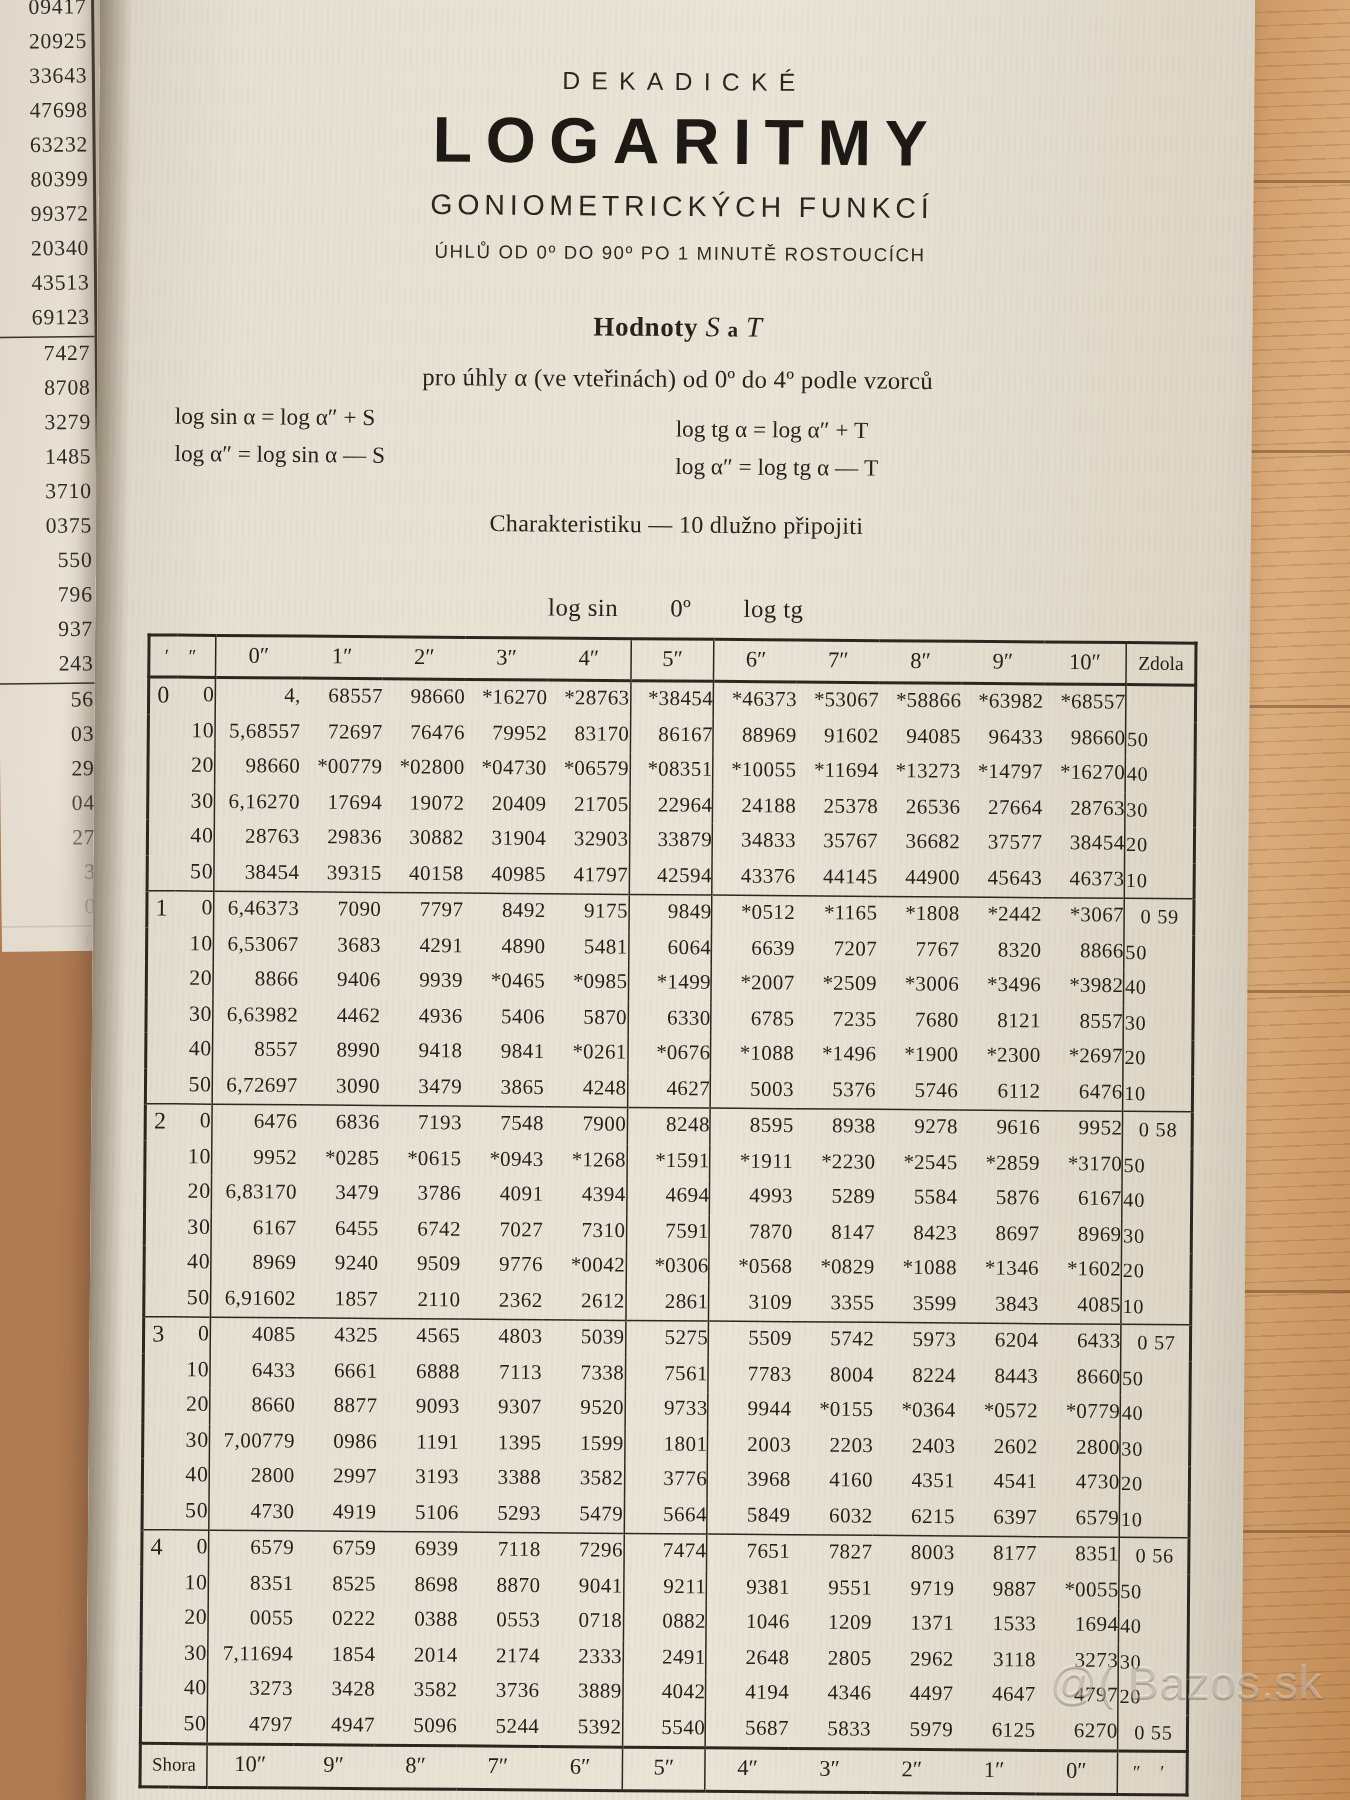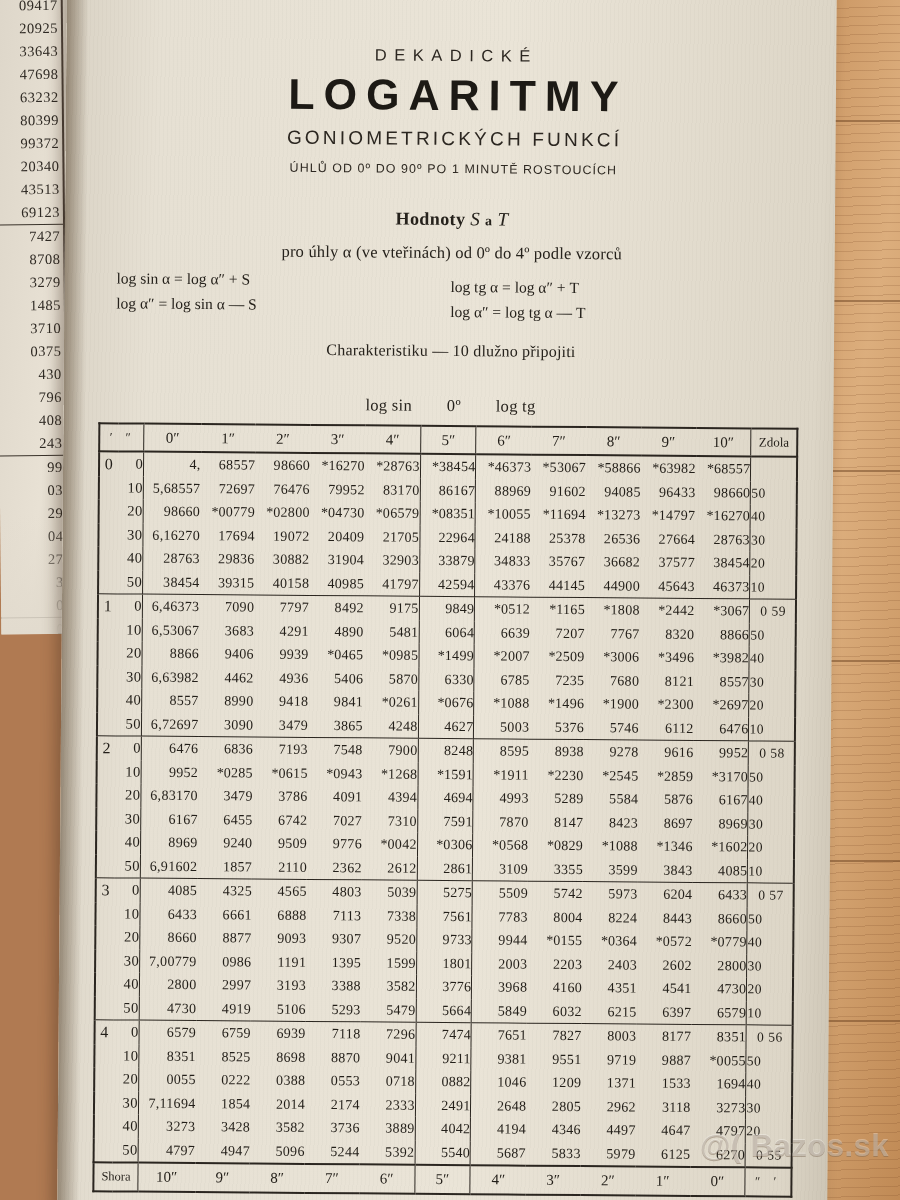--- a/index.html
+++ b/index.html
@@ -117,22 +117,22 @@
   td.v{width:62px;text-align:right;padding-right:4px;letter-spacing:.3px;}
   td.v5{width:62px;text-align:right;padding-right:5px;letter-spacing:.3px;}
   td.zd{width:40px;text-align:left;padding-left:4px;font-size:13.5px;letter-spacing:.5px;}
   .foot td{height:27px;text-align:center;font-size:15px;border-bottom:2.6px solid #2b2620;}
   .foot td.shora{font-size:12.5px;text-align:center;}
   .foot td.tick{font-size:12.5px;letter-spacing:5px;}
   .star{letter-spacing:0;}
 
   
   #wm{
-    position:absolute;left:700px;top:1128px;width:200px;height:44px;
-    font-family:"Liberation Sans",sans-serif;font-size:31px;font-weight:bold;
+    position:absolute;left:700px;top:1104px;width:200px;height:44px;
+    font-family:"Liberation Sans",sans-serif;font-size:31px;font-weight:normal;
     color:rgba(255,255,255,.30);
     text-shadow:0 1px 0 rgba(120,100,80,.45);
     letter-spacing:.5px;white-space:nowrap;
   }
   
   #grain{
     position:absolute;inset:0;pointer-events:none;
     background:repeating-linear-gradient(91deg,rgba(0,0,0,.018) 0 1px,rgba(255,255,255,0) 1px 4px);
   }
 </style>
@@ -160,25 +160,25 @@
       <div class="urow">99372</div>
       <div class="urow">20340</div>
       <div class="urow">43513</div>
       <div class="urow">69123</div>
       <div class="urow ubar">7427</div>
       <div class="urow">8708</div>
       <div class="urow">3279</div>
       <div class="urow">1485</div>
       <div class="urow">3710</div>
       <div class="urow">0375</div>
-      <div class="urow">430</div>
+      <div class="urow">550</div>
       <div class="urow">796</div>
-      <div class="urow">408</div>
+      <div class="urow">937</div>
       <div class="urow">243</div>
-      <div class="urow ubar">99</div>
+      <div class="urow ubar">56</div>
       <div class="urow">03</div>
       <div class="urow">29</div>
       <div class="urow">04</div>
       <div class="urow">27</div>
       <div class="urow">3</div>
       <div class="urow">0</div>
       <div class="urow ubar">0</div>
     </div>
   <div class="uedge"></div>
   <div class="ufade"></div>

